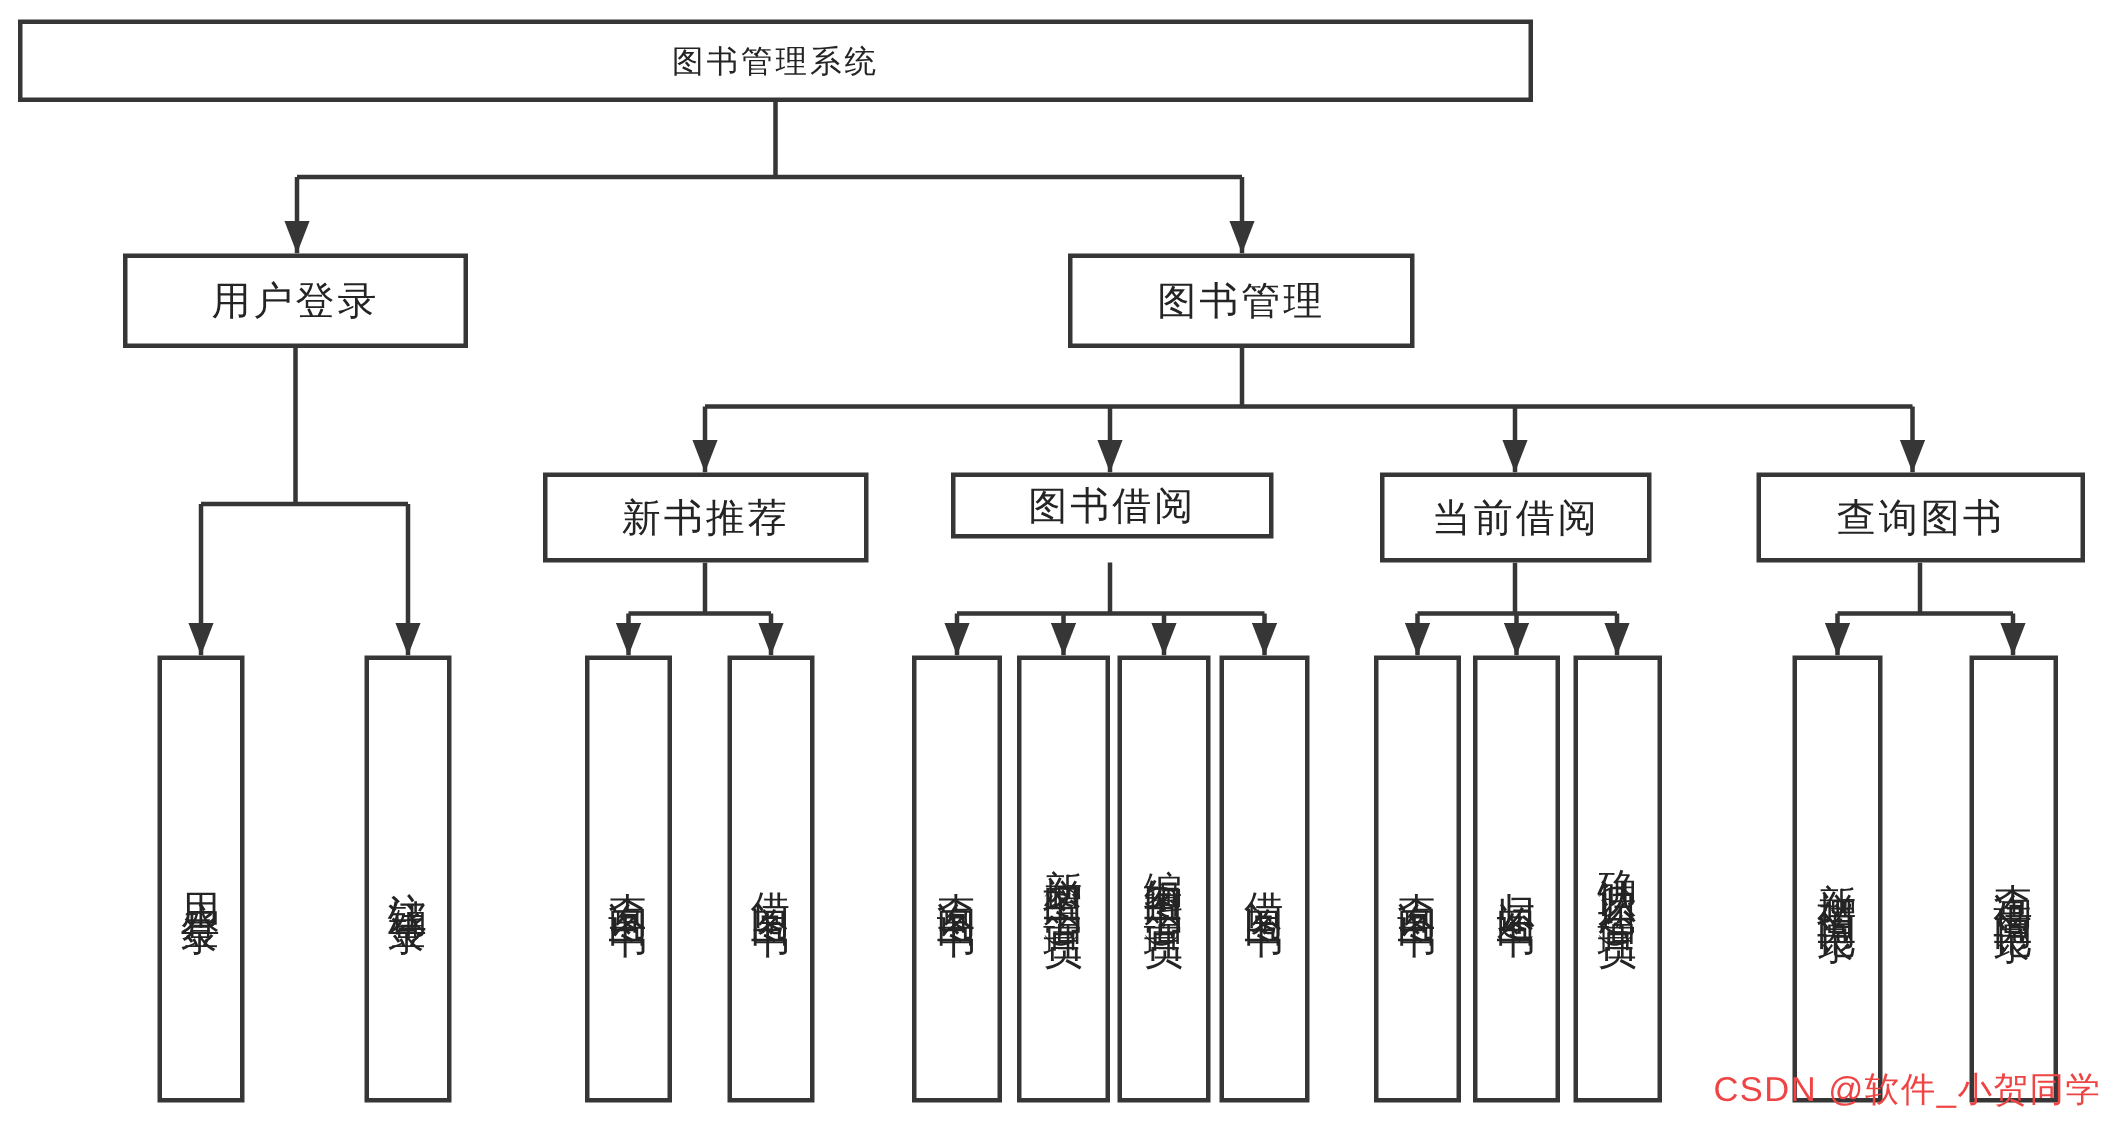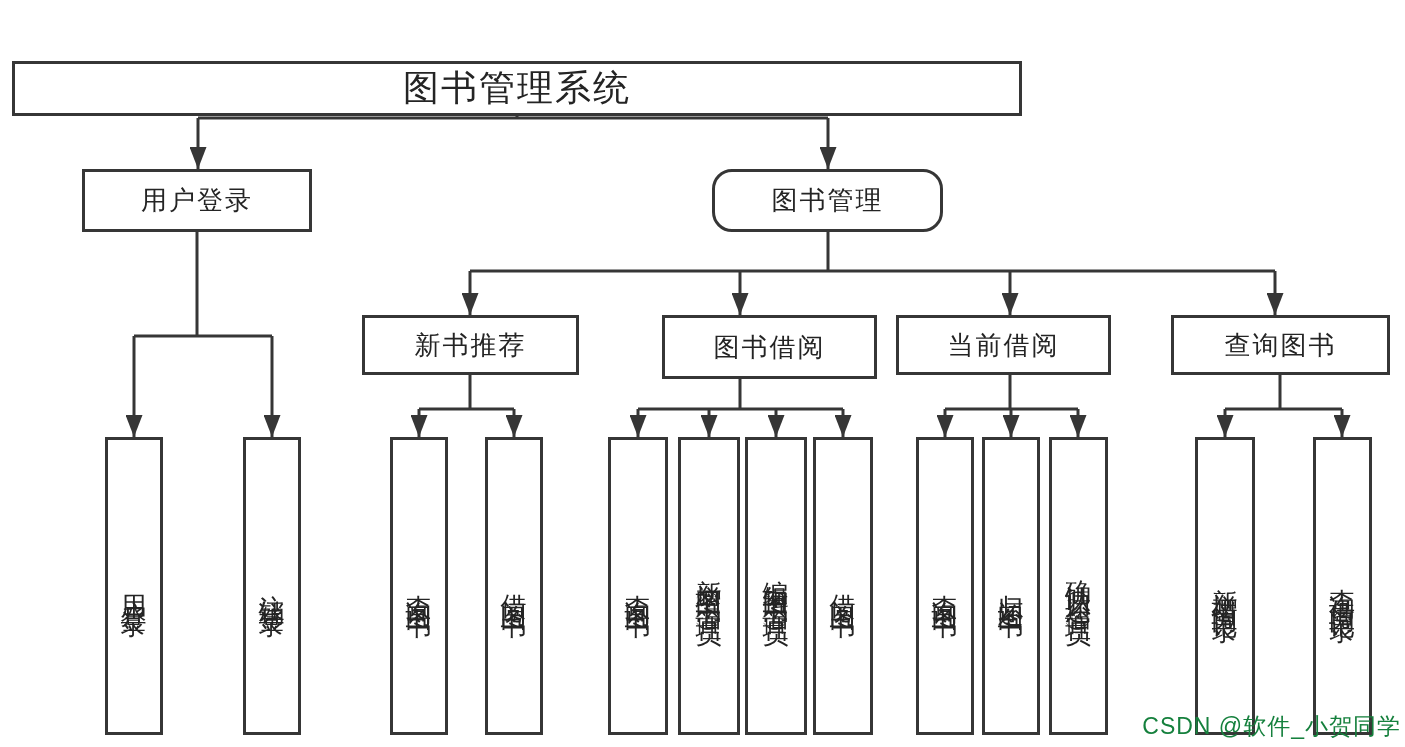--- a/index.html
+++ b/index.html
@@ -25,21 +25,21 @@
     border: 3px solid #363636;
     background: #ffffff;
     display: flex;
     align-items: center;
     justify-content: center;
     color: #242424;
     font-size: 26px;
     letter-spacing: 2px;
     white-space: nowrap;
   }
-  .node.root { font-size: 36px; margin-top: 48px; }
+  .node.root { font-size: 21px; }
   .leaf {
     position: absolute;
     box-sizing: border-box;
     top: 437px;
     height: 298px;
     border: 3px solid #363636;
     background: #ffffff;
     display: flex;
     align-items: center;
     justify-content: center;
@@ -51,21 +51,21 @@
     font-size: 26px;
     letter-spacing: 6px;
     line-height: 1;
     white-space: nowrap;
   }
   .watermark {
     position: absolute;
     right: 4px;
     bottom: 5px;
     font-size: 23px;
-    color: #15803d;
+    color: #ef4444;
     letter-spacing: 1px;
     white-space: nowrap;
     margin-top: 10px;
   }
 </style>
 </head>
 <body>
 
 <div class="canvas">
 
@@ -112,31 +112,31 @@
     </g>
   </svg>
 
   <div class="node root" style="left:12px; top:13px; width:1010px; height:55px;">
     <span>图书管理系统</span>
   </div>
 
   <div class="node" style="left:82px; top:169px; width:230px; height:63px;">
     <span>用户登录</span>
   </div>
-  <div class="node" style="left:712px; top:169px; width:231px; height:63px;border-radius:20px;">
+  <div class="node" style="left:712px; top:169px; width:231px; height:63px;">
     <span>图书管理</span>
   </div>
 
   <div class="node" style="left:362px; top:315px; width:217px; height:60px;font-family:Liberation Serif, serif;">
     <span>新书推荐</span>
   </div>
-  <div class="node" style="left:662px; top:315px; width:215px; height:64px;">
+  <div class="node" style="left:634px; top:315px; width:215px; height:44px;">
     <span>图书借阅</span>
   </div>
-  <div class="node" style="left:896px; top:315px; width:215px; height:60px;">
+  <div class="node" style="left:920px; top:315px; width:181px; height:60px;">
     <span>当前借阅</span>
   </div>
   <div class="node" style="left:1171px; top:315px; width:219px; height:60px;">
     <span>查询图书</span>
   </div>
 
   <div class="leaf" style="left:105px; width:58px;">
     <span>用户登录</span>
   </div>
   <div class="leaf" style="left:243px; width:58px;">

